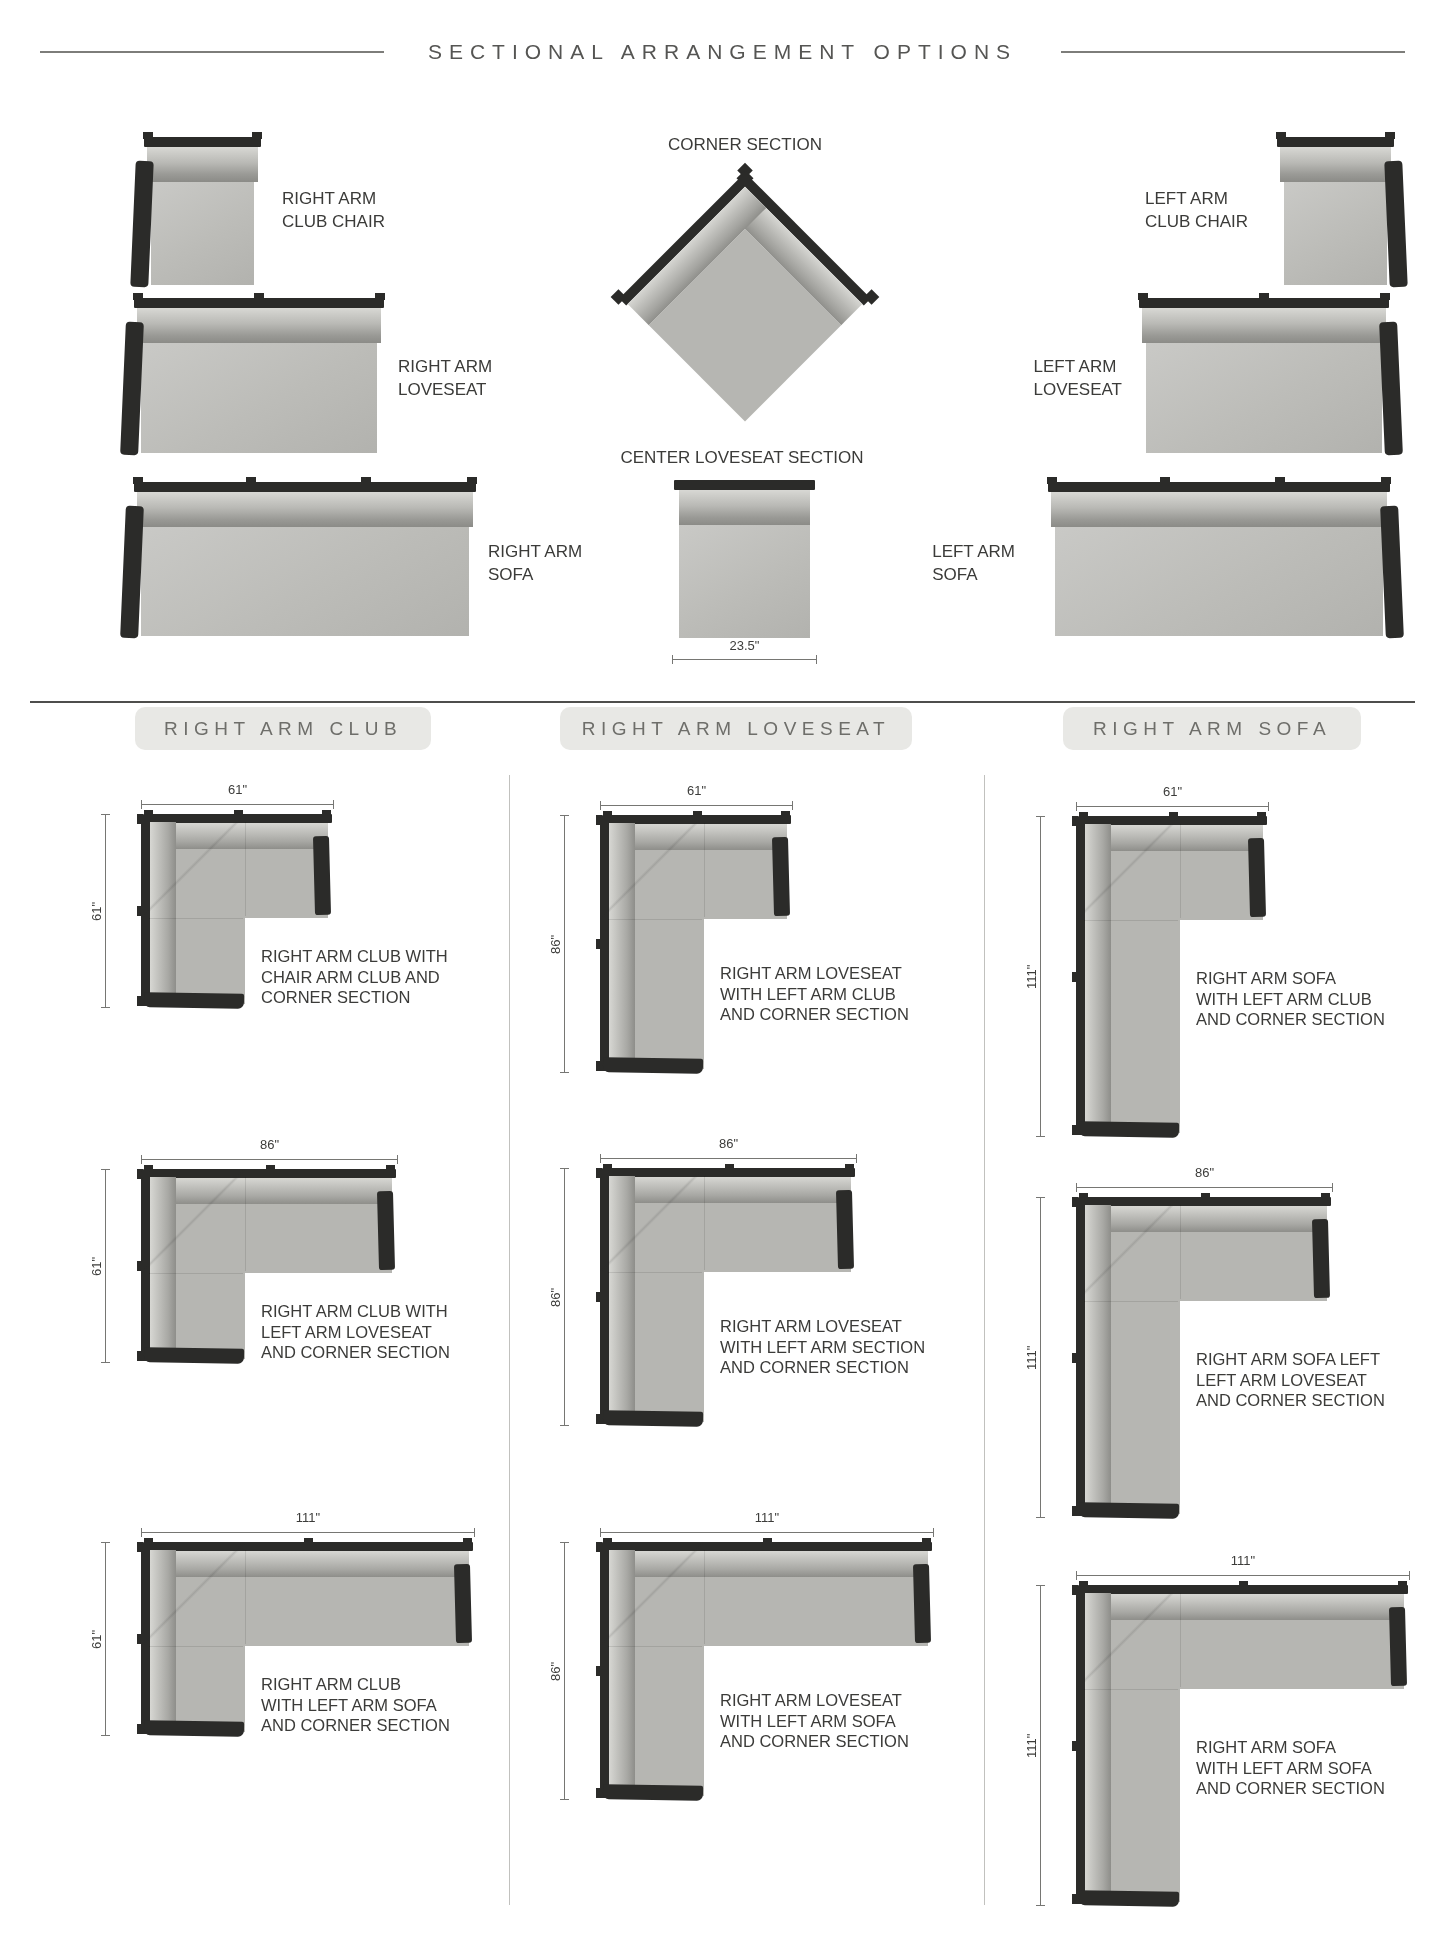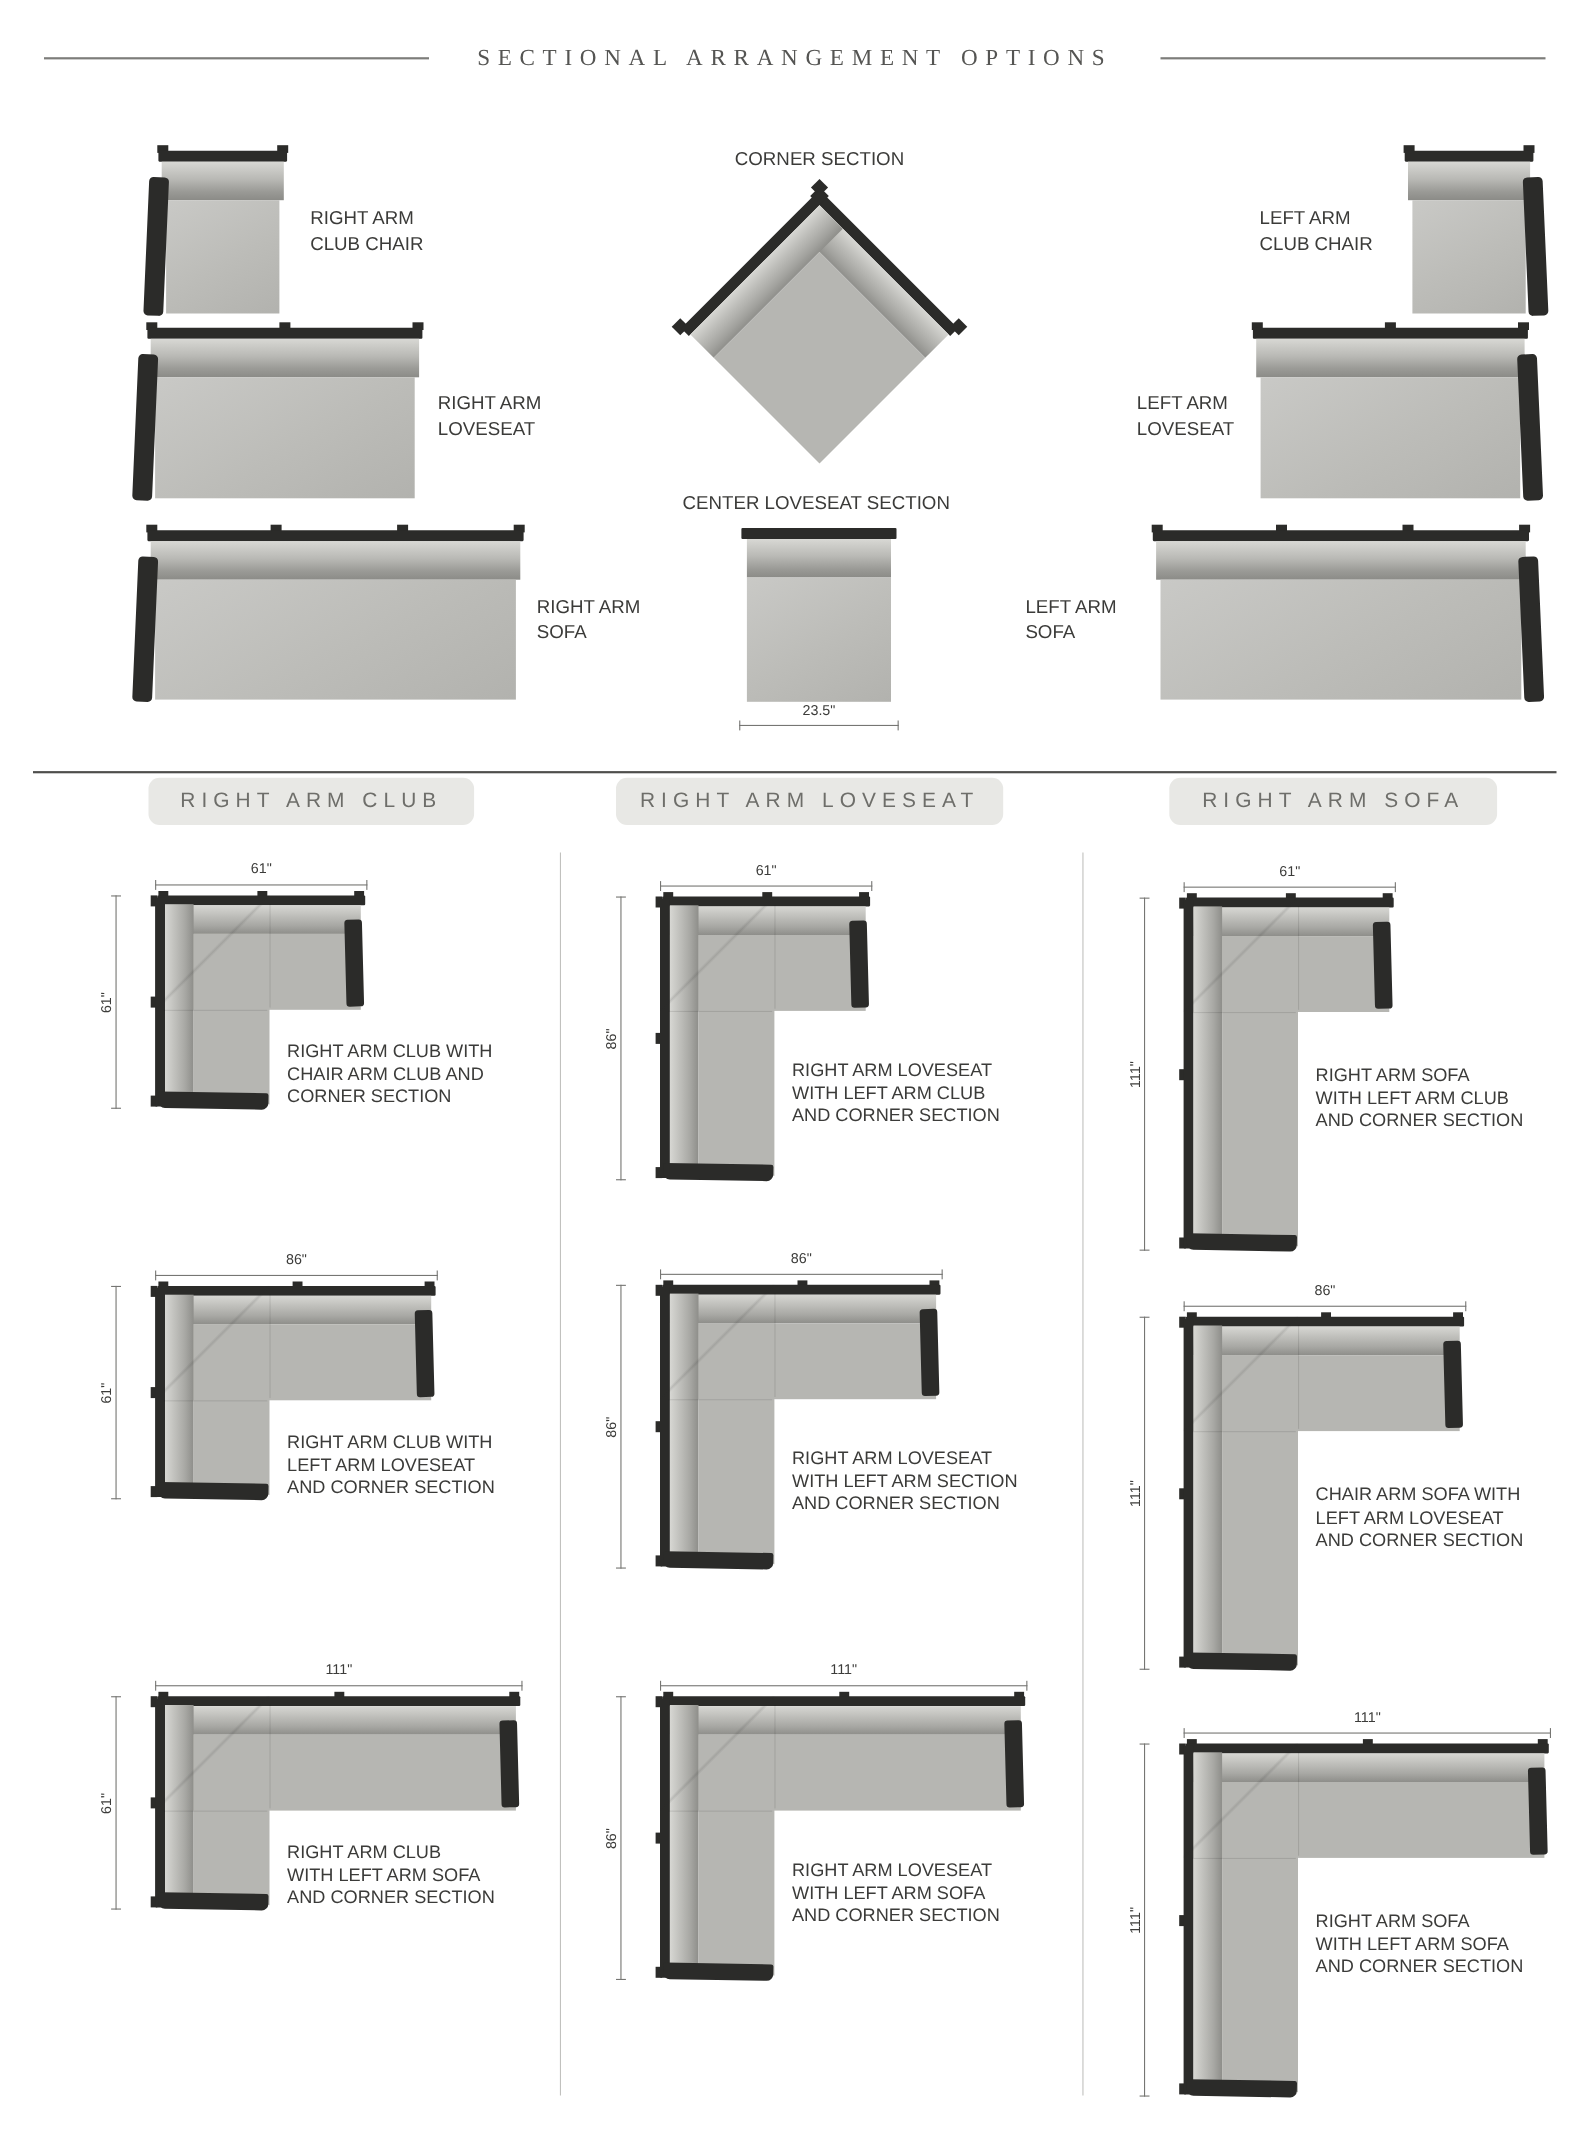--- a/index.html
+++ b/index.html
@@ -8,21 +8,21 @@
     --ink:#3b3b39;
     --dimline:#767673;
   }
   html,body{margin:0;padding:0;background:#fff;}
   .page{position:relative;width:1445px;height:1940px;margin:0 auto;background:#fff;
         font-family:"Liberation Sans",sans-serif;overflow:hidden;}
 
   
   .header{position:absolute;top:40px;left:40px;right:40px;display:flex;align-items:center;}
   .hline{flex:1;height:2px;background:#7d7d7a;}
-  .title{margin:0 44px;font-size:21px;font-weight:400;letter-spacing:7px;color:#555553;white-space:nowrap;font-family:Liberation Serif, serif;}
+  .title{margin:0 44px;font-size:21px;font-weight:400;letter-spacing:7px;color:#555553;white-space:nowrap;}
 
   
   .piece{position:absolute;}
   .p-frame{position:absolute;top:0;left:4px;right:4px;height:10px;background:var(--dark);border-radius:1px;}
   .p-back{position:absolute;top:10px;left:7px;right:7px;height:35px;
           background:linear-gradient(180deg,#d8d8d4 0%,#b9b9b5 45%,#9a9a96 78%,#8b8b87 100%);}
   .p-seat{position:absolute;top:45px;left:11px;right:11px;bottom:2px;
           background:linear-gradient(150deg,#c9c9c6 0%,#bcbcb8 55%,#b2b2ae 100%);}
   .p-arm{position:absolute;top:24px;bottom:0;width:18px;background:var(--dark);border-radius:4px;}
   .p-arm-l{left:-7px;transform:rotate(2.5deg);}
@@ -508,21 +508,21 @@
       <div class="nub nub2"></div>
       <div class="pv-frame"></div>
       <div class="pv-cush"></div>
       <div class="pv-seat"></div>
       <div class="pv-arm"></div>
     </div>
     <div class="seam-v"></div>
     <div class="seam-h"></div>
     <div class="diag"></div>
     <div class="arr-label">
-      <div>CHAIR ARM SOFA WITH</div>
+      <div>RIGHT ARM SOFA LEFT</div>
       <div>LEFT ARM LOVESEAT</div>
       <div>AND CORNER SECTION</div>
     </div>
   </div>
 
   <div class="arr lc3" style="left:1076px;top:1585px;width:334px;height:321px">
     <div class="dim-top">
       <div class="dim-h-label">111"</div>
       <div class="dim-h-line"></div>
     </div>

